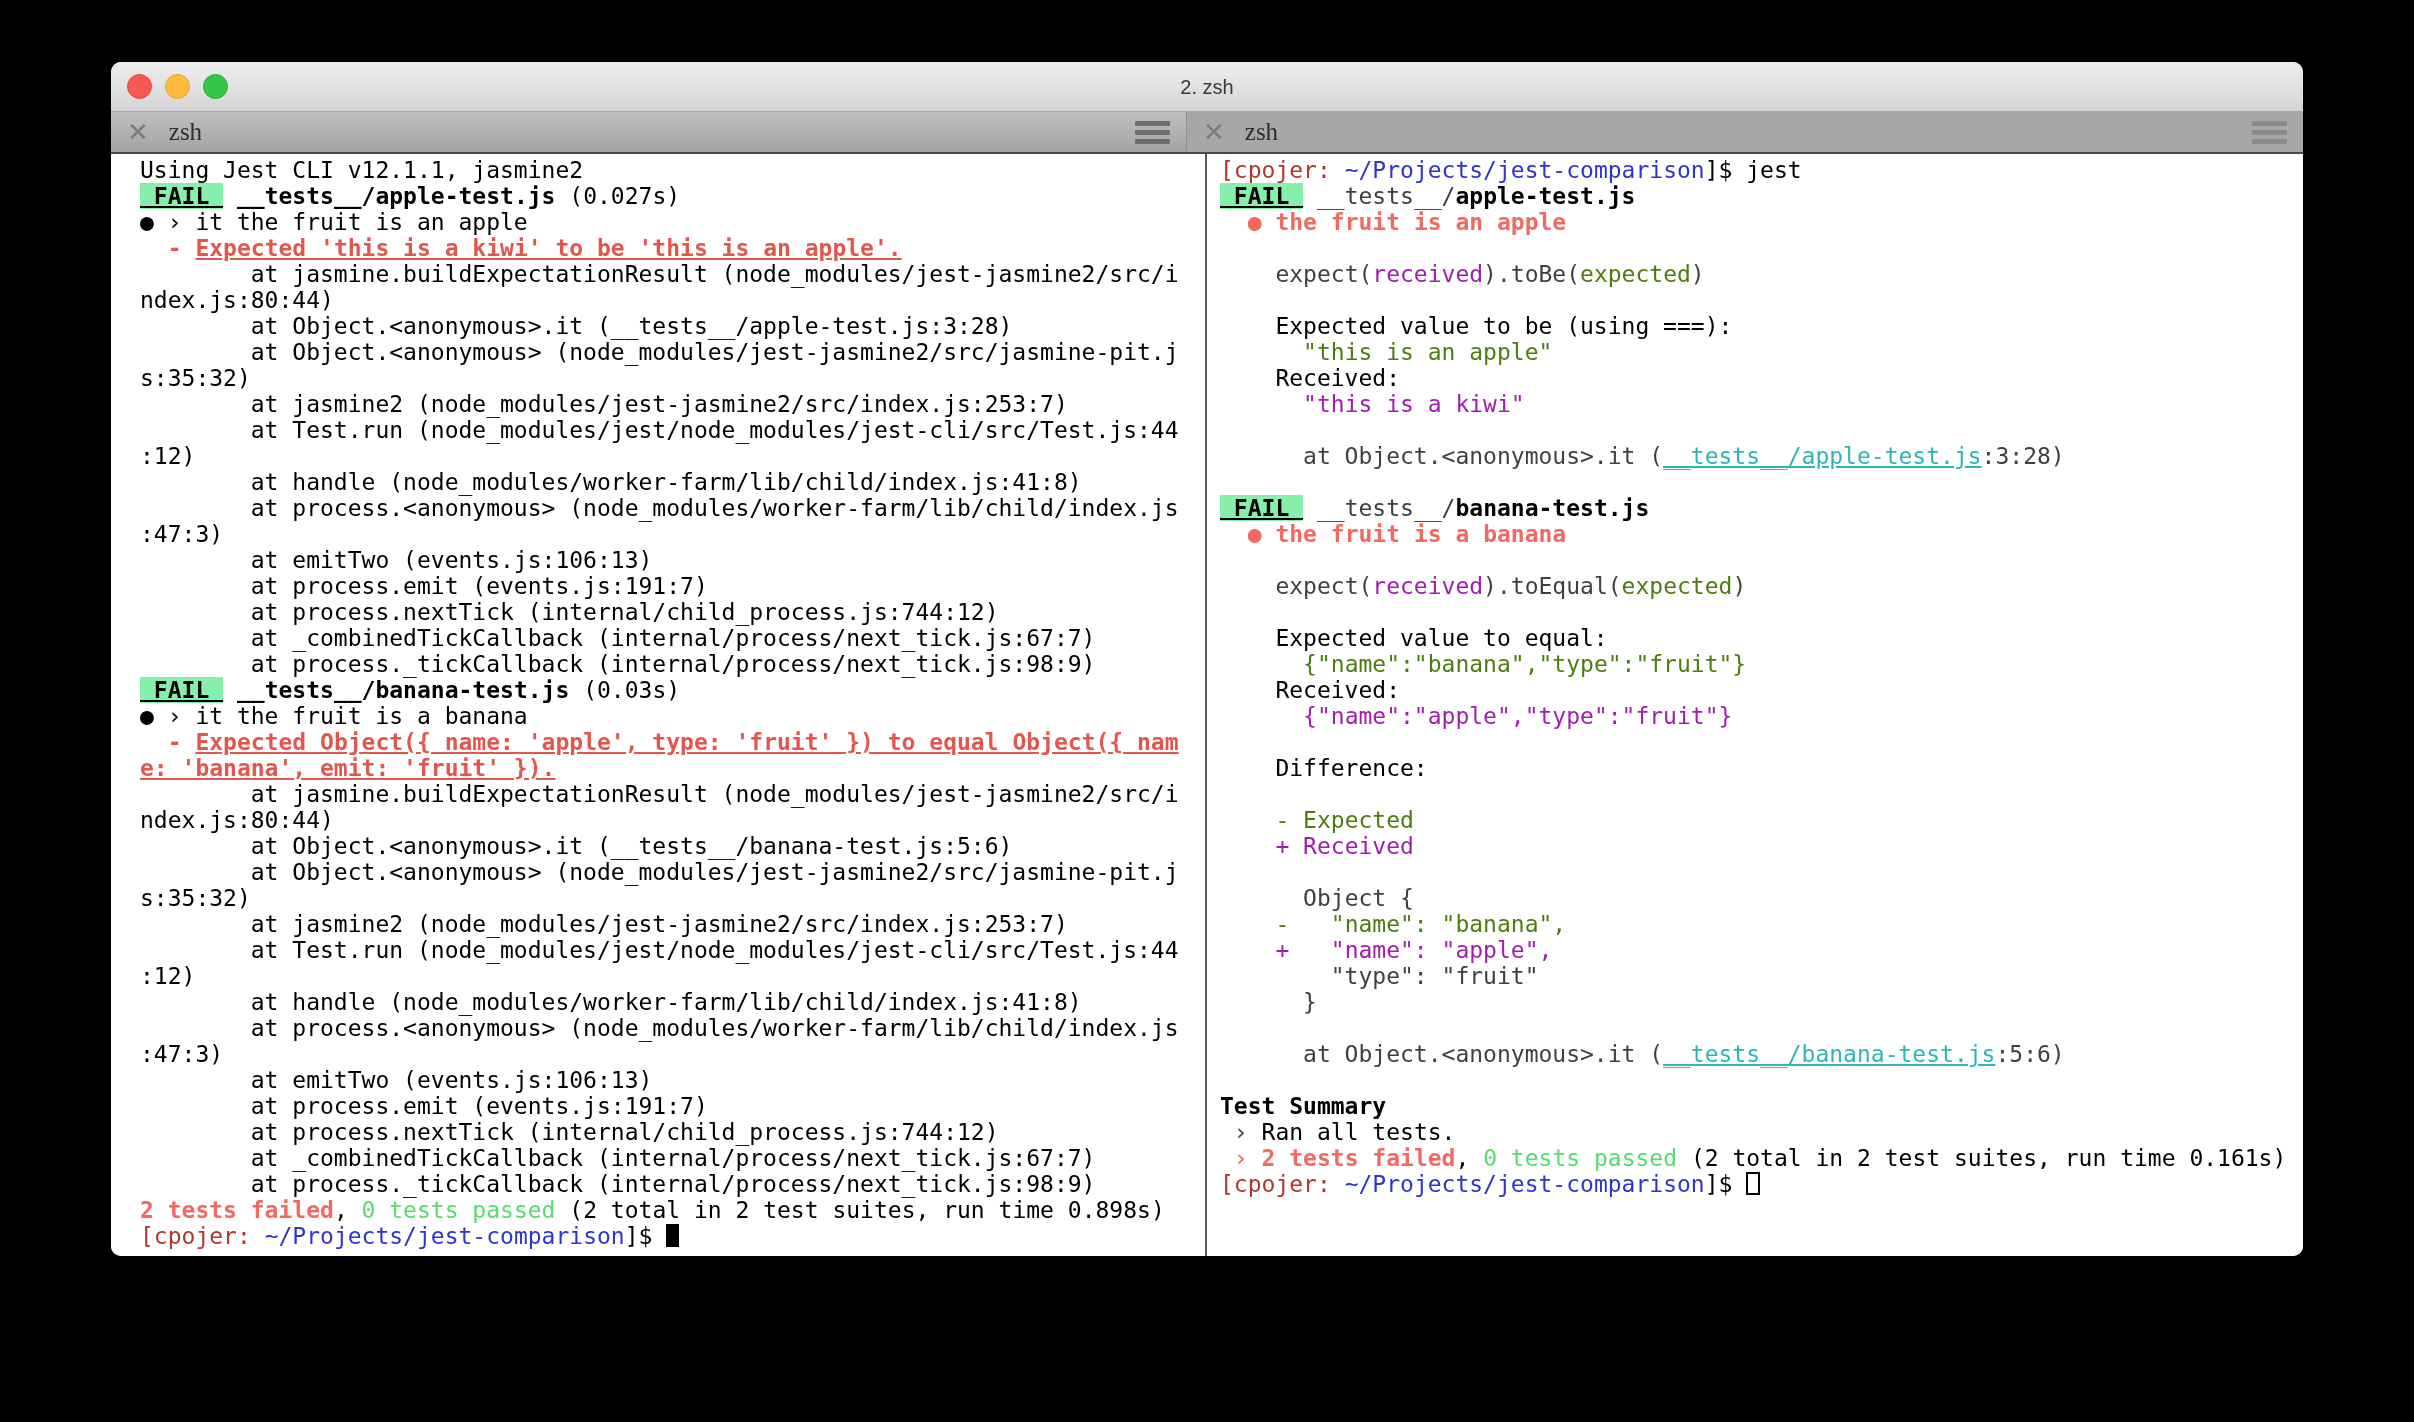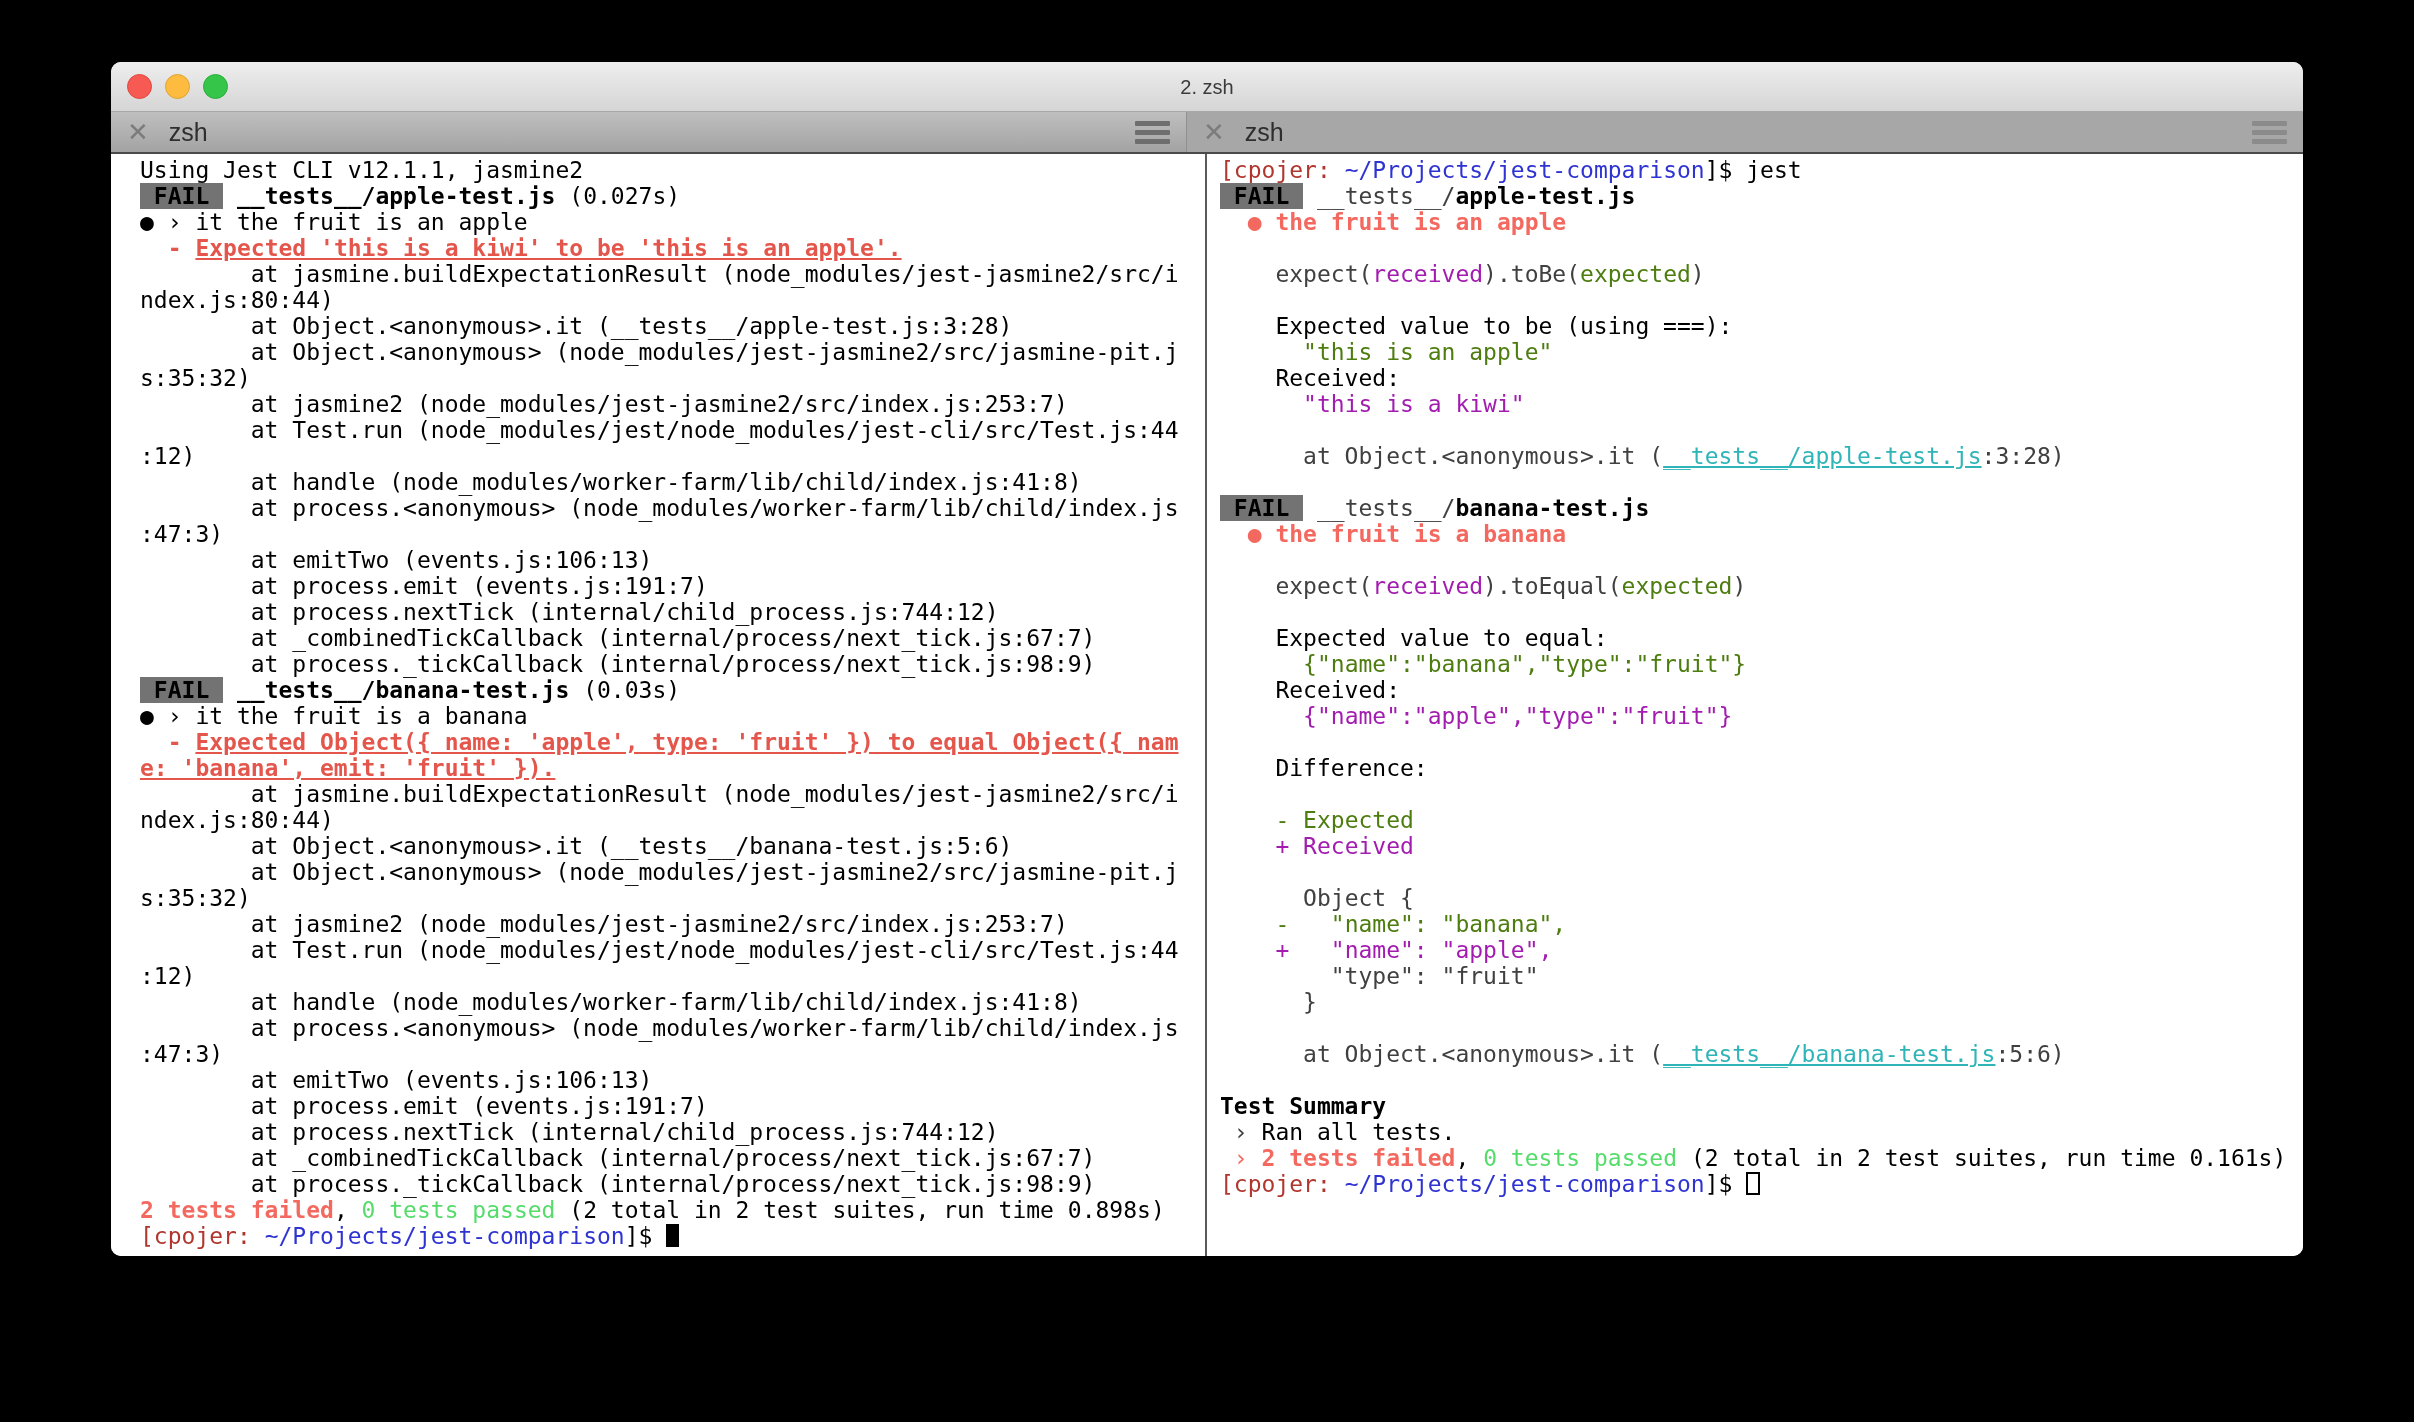--- a/index.html
+++ b/index.html
@@ -27,36 +27,36 @@
   }
   
   .tabs{display:flex;height:40px;border-bottom:2px solid #4a4a4a;box-sizing:content-box;}
   .tab{display:flex;align-items:center;padding:0 16px;box-sizing:border-box;}
   .tab-left{
     width:1076px;background:linear-gradient(#bfbfbf,#a3a3a3);
     border-right:1px solid #8f8f8f;
   }
   .tab-right{flex:1;background:#a7a7a7;}
   .xicon{font-size:26px;color:#7c7c7c;line-height:1;cursor:default;}
-  .tablabel{margin-left:20px;font-size:25px;color:#2e2e2e;}
+  .tablabel{margin-left:20px;font-size:25px;color:#2e2e2e;font-family:Liberation Serif, serif;}
   .burger{margin-left:auto;display:flex;flex-direction:column;gap:4px;}
   .burger i{display:block;width:35px;height:5px;border-radius:1px;}
   .tab-left .burger i{background:#6e6e6e;}
   .tab-right .burger i{background:#8b8b8b;}
   
   .content{
     display:flex;height:1104px;background:#fff;
     font-family:"DejaVu Sans Mono",monospace;font-size:23px;line-height:26px;color:#000;
   }
   .pane{overflow:hidden;}
   .pane-left{width:1076px;box-sizing:border-box;border-right:2px solid #5a5a5a;padding:3px 0 0 9px;margin-left:20px;}
   .pane-right{flex:1;padding:3px 0 0 13px;}
   .ln{height:26px;white-space:pre;}
   
-  .badge{background:#737373;color:#000;font-weight:bold;}
+  .badge{background:#86efac;color:#000;font-weight:bold;text-decoration:underline;}
   .bold{font-weight:bold;}
   .errline{color:#e4564c;font-weight:bold;}
   .u{text-decoration:underline;}
   .dim{color:#404040;margin-top:28px;}
   .green{color:#4d7c0f;}
   .green-b{color:#55dc6b;font-weight:normal;}
   .brick{color:#a21caf;}
   .salmon{color:#f4695f;}
   .salmon-b{color:#f4695f;font-weight:bold;}
   .cyan-u{color:#2fb5b7;text-decoration:underline;}

